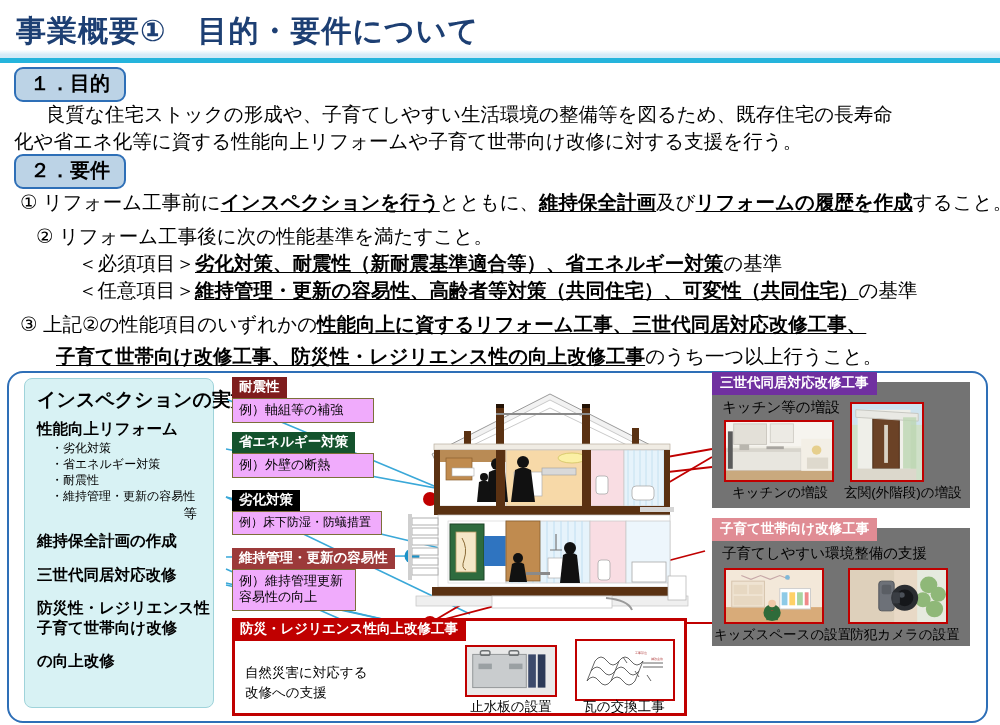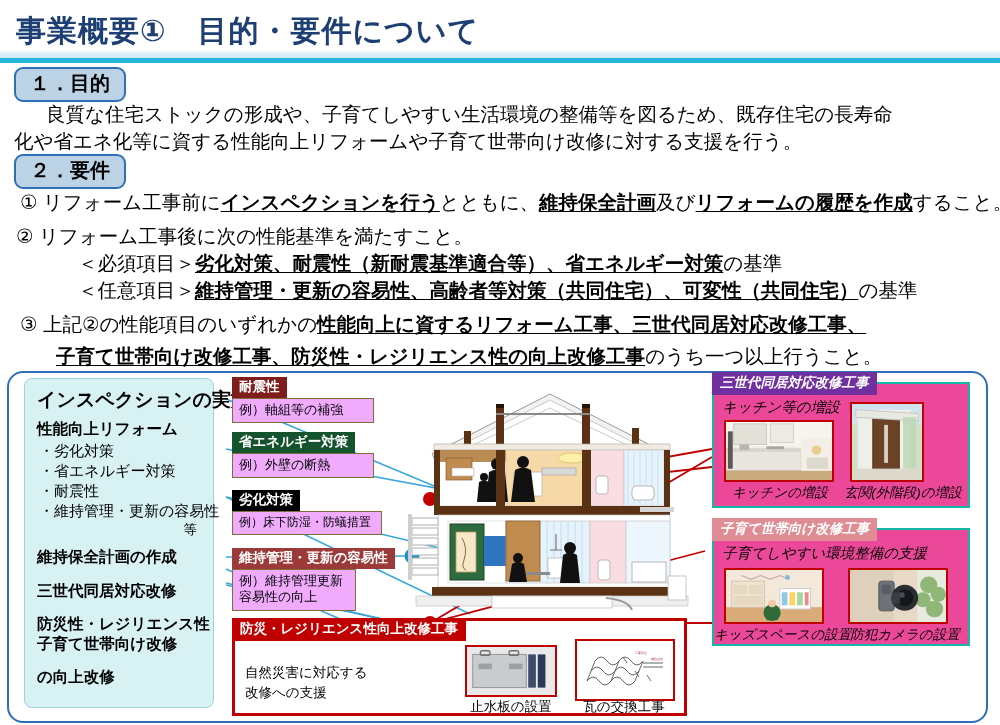--- a/index.html
+++ b/index.html
@@ -32,21 +32,21 @@
   #chip1{left:14px;top:67px;}
   #chip2{left:14px;top:154px;}
 
   
   .para{position:absolute;font-size:19.5px;line-height:1.42;color:#000;white-space:nowrap;}
   #p-purpose-1{left:46px;top:101px;}
   #p-purpose-2{left:14px;top:128px;}
 
   .req{position:absolute;font-size:19.5px;line-height:1.4;white-space:nowrap;}
   #req1{left:20px;top:189px;}
-  #req2{left:16px;top:223px;}
+  #req2{left:36px;top:223px;}
   #req2a{left:78px;top:250px;}
   #req2b{left:78px;top:277px;}
   #req3{left:20px;top:311px;}
   #req3b{left:56px;top:343px;}
 
   .u{ text-decoration:underline; text-underline-offset:2px; }
   .b{ font-weight:bold; }
 
   
   .frame{
@@ -55,21 +55,21 @@
   }
 
   
   .panel-left{
     position:absolute;left:24px;top:378px;width:190px;height:330px;
     background:#d8f2f4;border:1px solid #9fd3da;border-radius:8px;
     box-sizing:border-box;padding:9px 10px 0 12px;
   }
   .pl-head{font-size:19px;font-weight:bold;line-height:1.25;margin-bottom:7px;white-space:nowrap;}
   .pl-sub{font-size:15.5px;font-weight:bold;line-height:1.25;margin-bottom:3px;white-space:nowrap;}
-  .pl-li{font-size:15px;line-height:1.33;margin-left:2px;white-space:nowrap;}
+  .pl-li{font-size:12px;line-height:1.33;margin-left:14px;white-space:nowrap;}
   .pl-nado{font-size:13.5px;text-align:right;padding-right:6px;line-height:1.3;}
   .pl-gap{height:9px;}
 
   
   .callout{position:absolute;box-sizing:border-box;}
   .callout .cap{
     font-size:13.5px;font-weight:bold;color:#fff;
     padding:1px 7px 2px 7px;display:inline-block;white-space:nowrap;line-height:1.3;
   }
   .callout .bodybox{
@@ -99,21 +99,21 @@
   .photo{background:#ddd;border:2px solid #c00000;box-sizing:border-box;overflow:hidden;position:relative;}
   .photo-cap{font-size:13.5px;text-align:center;line-height:1.25;white-space:nowrap;}
 
   #rb-photo1{position:absolute;left:230px;top:24px;width:92px;height:52px;}
   #rb-cap1{position:absolute;left:214px;top:78px;width:124px;}
   #rb-photo2{position:absolute;left:340px;top:18px;width:96px;height:58px;
     background:#fff;border:2px solid #c00000;}
   #rb-cap2{position:absolute;left:330px;top:78px;width:118px;}
 
   
-  .rpanel{position:absolute;box-sizing:border-box;border:2px solid #14b8a6;background:#ec4899;font-style:italic;}
+  .rpanel{position:absolute;box-sizing:border-box;border:2px solid #737373;background:#737373;}
   #rp-sansedai{left:712px;top:382px;width:258px;height:126px;}
   #rp-kosodate{left:712px;top:528px;width:258px;height:118px;}
   .rpanel .rcap{
     position:absolute;left:-2px;top:-12px;color:#fff;font-size:13.5px;font-weight:bold;
     padding:2px 8px 3px 8px;white-space:nowrap;
   }
   .rpanel .rsub{position:absolute;left:8px;top:14px;font-size:14.5px;white-space:nowrap;}
 
   
   .house-wrap{position:absolute;left:392px;top:376px;width:320px;height:250px;}

